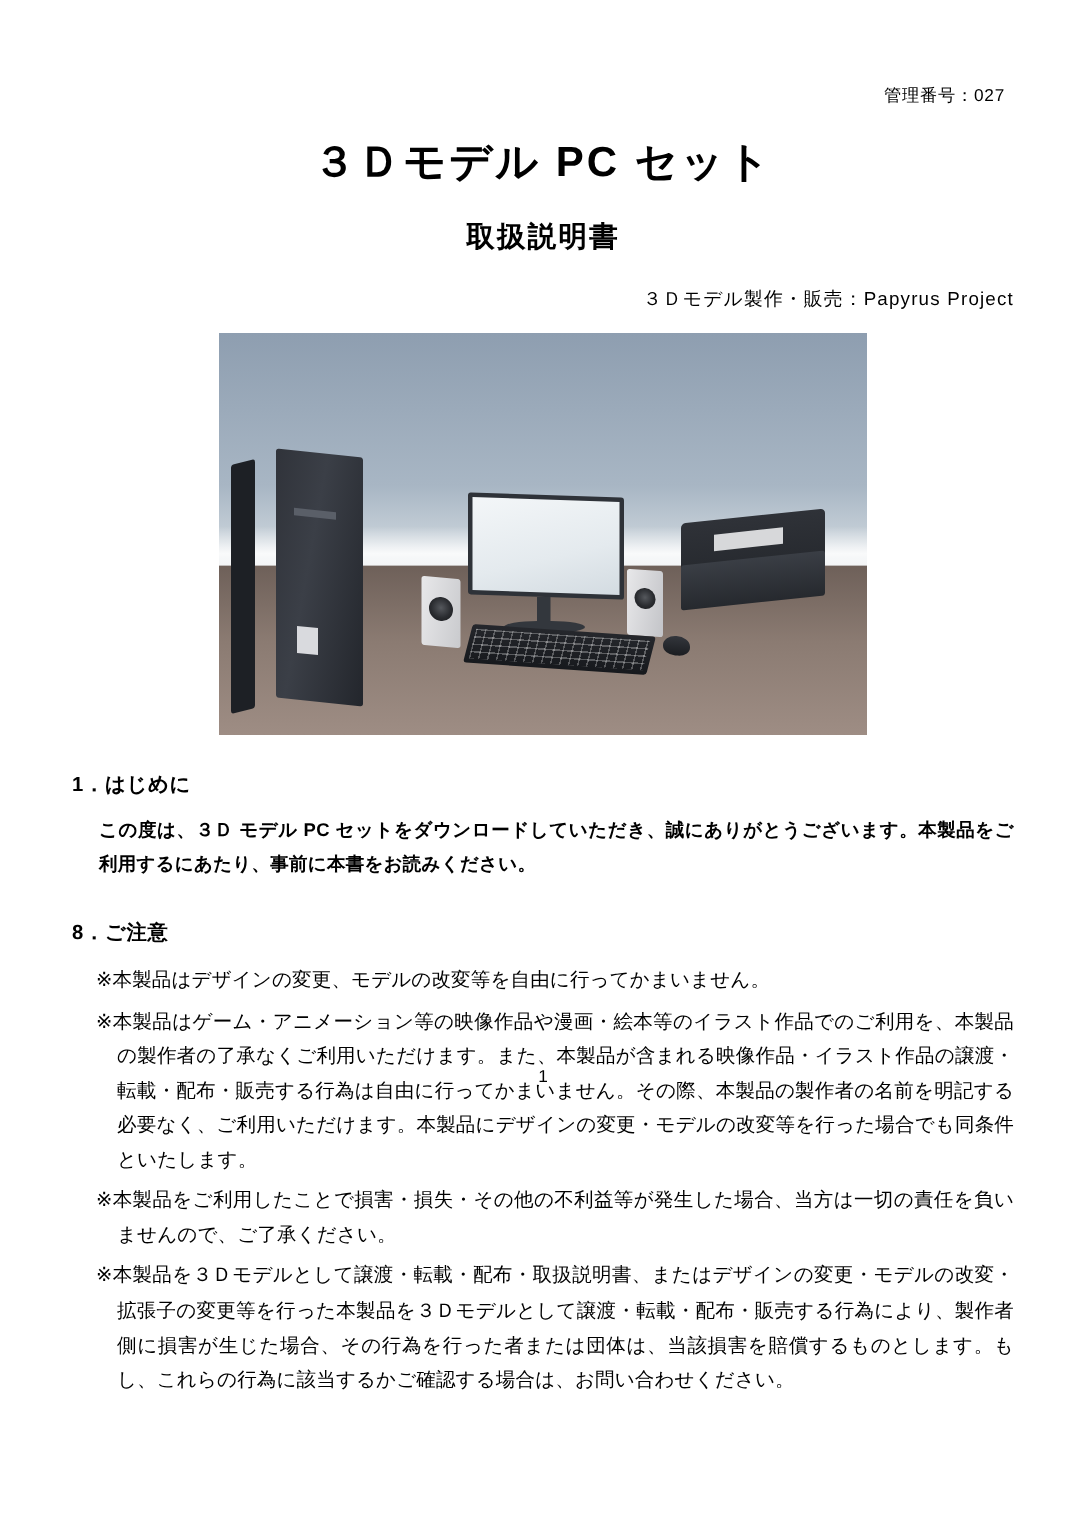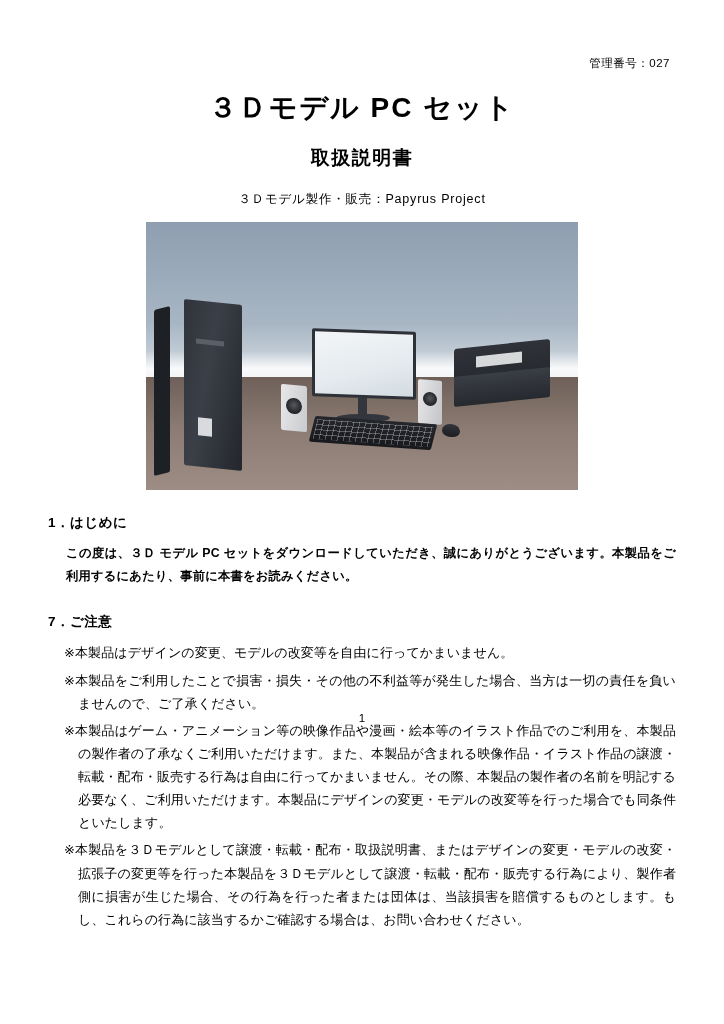--- a/index.html
+++ b/index.html
@@ -36,21 +36,21 @@
     margin-top: 18px;
   }
   .title-sub {
     text-align: center;
     font-size: 19px;
     font-weight: bold;
     letter-spacing: 1.5px;
     margin-top: 18px;
   }
   .credit {
-    text-align: center;
+    text-align: right;
     font-size: 12.5px;
     letter-spacing: 0.8px;
     margin-top: 20px;
   }
 
   
   .figure {
     width: 432px;
     height: 268px;
     margin: 14px auto 0 auto;
@@ -326,25 +326,25 @@
   </div>
 
   <div class="content">
 
     <div class="sec-block">
       <h2 class="sec">1．はじめに</h2>
       <p class="para">この度は、３Ｄ モデル PC セットをダウンロードしていただき、誠にありがとうございます。本製品をご利用するにあたり、事前に本書をお読みください。</p>
     </div>
 
     <div class="sec-block">
-      <h2 class="sec">7．ご注意</h2>
+      <h2 class="sec">8．ご注意</h2>
       <ul class="note-list">
         <li>※本製品はデザインの変更、モデルの改変等を自由に行ってかまいません。</li>
+        <li>※本製品はゲーム・アニメーション等の映像作品や漫画・絵本等のイラスト作品でのご利用を、本製品の製作者の了承なくご利用いただけます。また、本製品が含まれる映像作品・イラスト作品の譲渡・転載・配布・販売する行為は自由に行ってかまいません。その際、本製品の製作者の名前を明記する必要なく、ご利用いただけます。本製品にデザインの変更・モデルの改変等を行った場合でも同条件といたします。</li>
         <li>※本製品をご利用したことで損害・損失・その他の不利益等が発生した場合、当方は一切の責任を負いませんので、ご了承ください。</li>
-        <li>※本製品はゲーム・アニメーション等の映像作品や漫画・絵本等のイラスト作品でのご利用を、本製品の製作者の了承なくご利用いただけます。また、本製品が含まれる映像作品・イラスト作品の譲渡・転載・配布・販売する行為は自由に行ってかまいません。その際、本製品の製作者の名前を明記する必要なく、ご利用いただけます。本製品にデザインの変更・モデルの改変等を行った場合でも同条件といたします。</li>
         <li>※本製品を３Ｄモデルとして譲渡・転載・配布・取扱説明書、またはデザインの変更・モデルの改変・拡張子の変更等を行った本製品を３Ｄモデルとして譲渡・転載・配布・販売する行為により、製作者側に損害が生じた場合、その行為を行った者または団体は、当該損害を賠償するものとします。もし、これらの行為に該当するかご確認する場合は、お問い合わせください。</li>
       </ul>
     </div>
 
   </div>
 
   <div class="page-number">1</div>
 
 </div>
 

